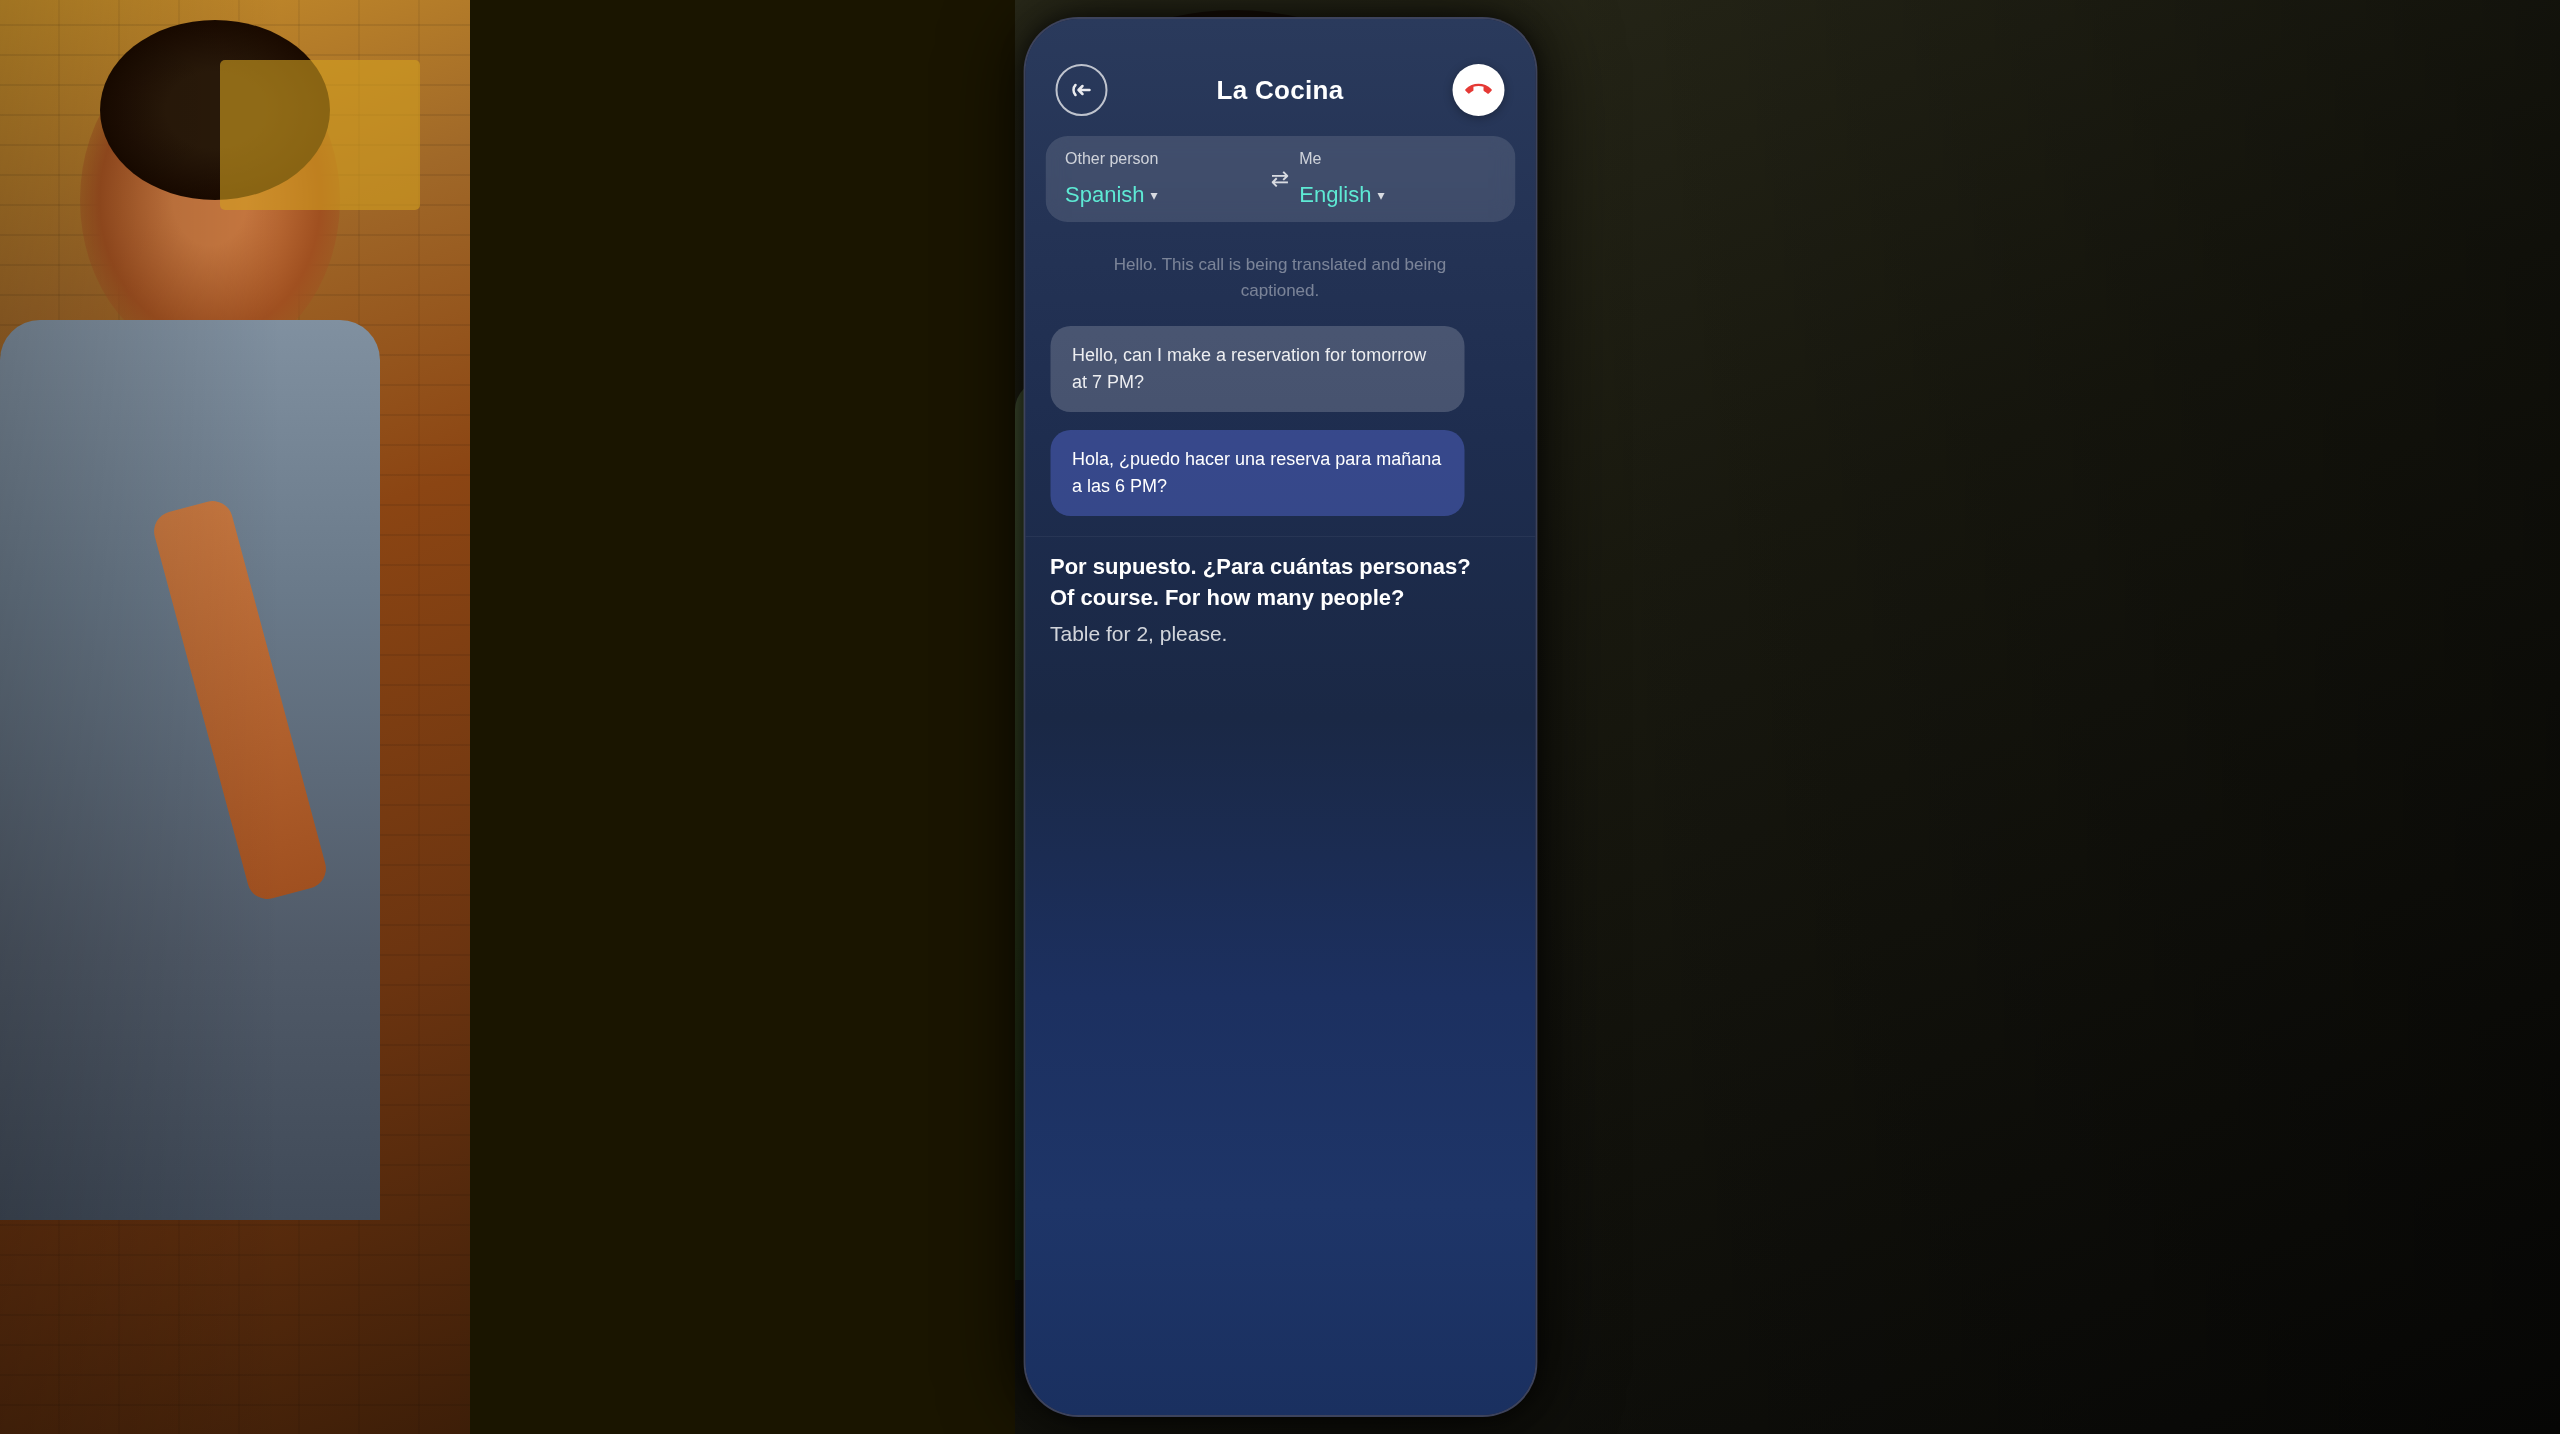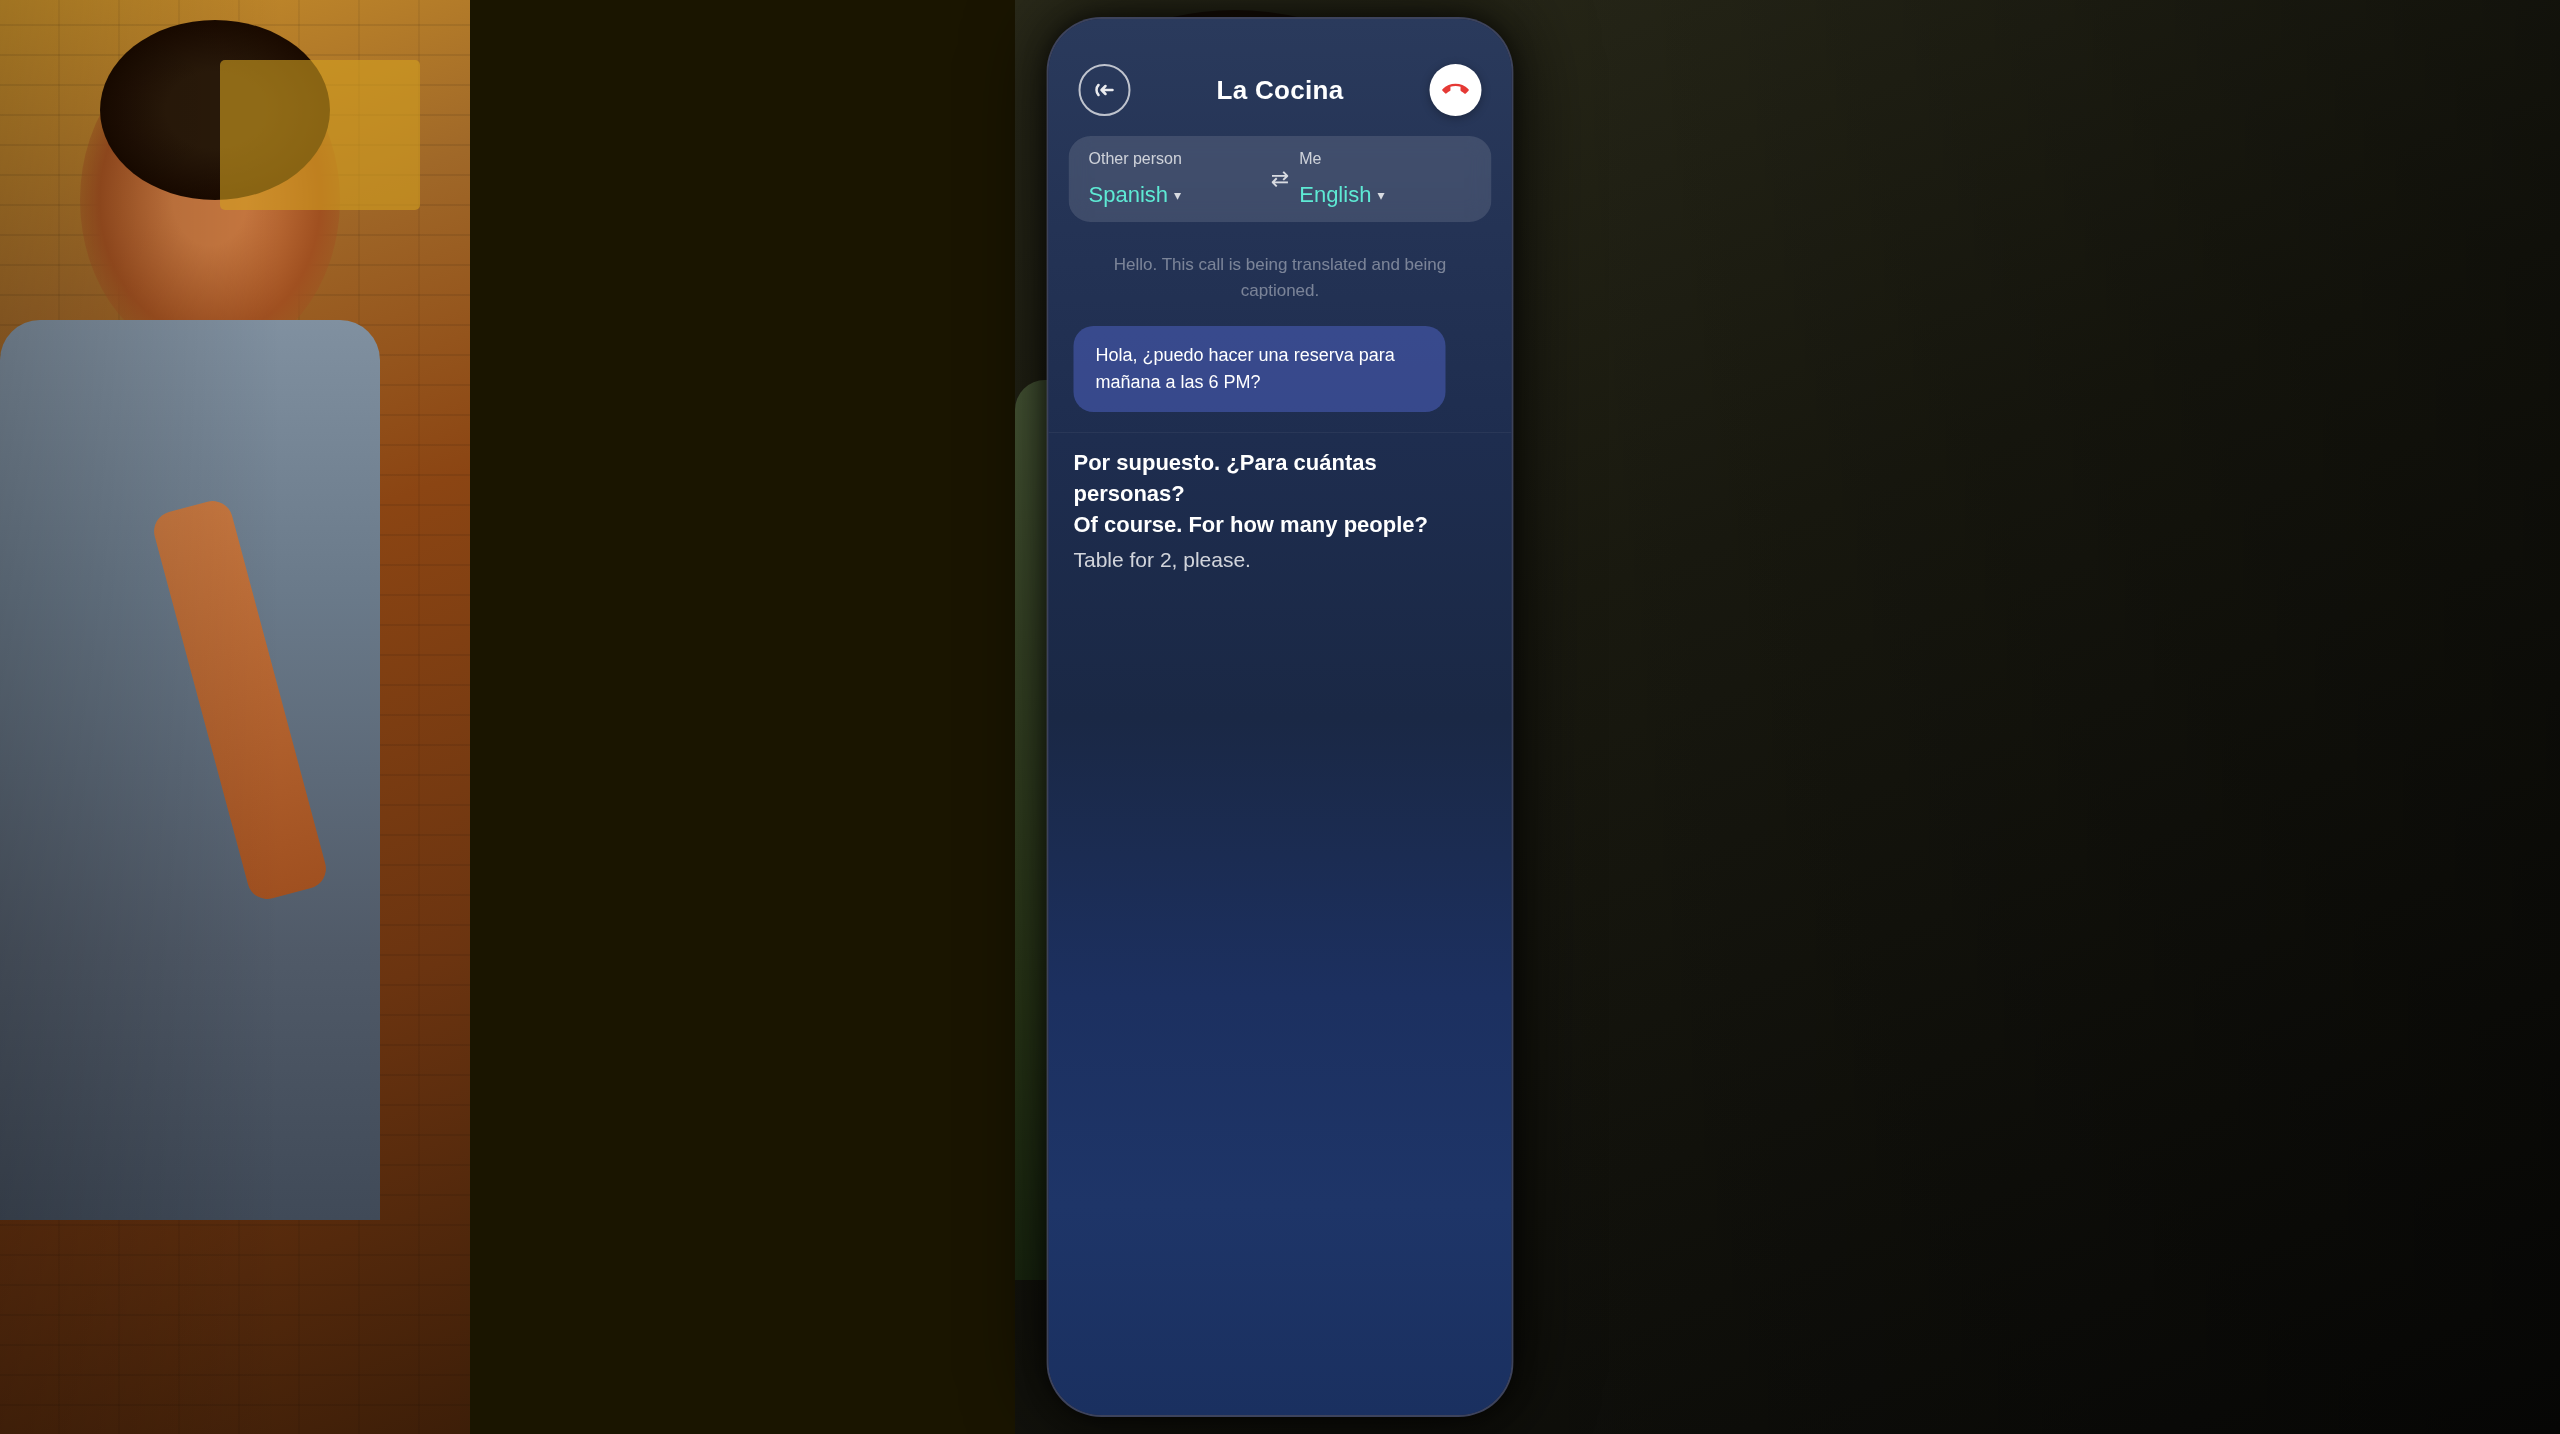--- a/index.html
+++ b/index.html
@@ -21,21 +21,21 @@
       transform: translate(-50%, -50%);
       width: 545px;
       height: 1434px;
       display: flex;
       align-items: center;
       justify-content: center;
       z-index: 10;
     }
 
     .phone {
-      width: 467px;
+      width: 514px;
       height: 1400px;
       background: #1c2340;
       border-radius: 55px;
       border: 2px solid rgba(255,255,255,0.15);
       overflow: hidden;
       position: relative;
       box-shadow: 0 0 80px rgba(0,0,0,0.8), 0 0 20px rgba(0,0,0,0.5);
     }
 
     
@@ -321,20 +321,23 @@
       </div>
     </div>
 
     <div class="chat-area">
 
       <div class="system-msg">
         <span>Hello. This call is being translated and being captioned.</span>
       </div>
 
 
+      <div class="msg-bubble me">
+        <span>Hello, can I make a reservation for tomorrow at 7 PM?</span>
+      </div>
 
       <div class="msg-bubble me-translated">
         <span>Hola, ¿puedo hacer una reserva para mañana a las 6 PM?</span>
       </div>
     </div>
 
     <div class="live-captions">
       <div class="caption-line">Por supuesto. ¿Para cuántas personas?</div>
       <div class="caption-line translation">Of course. For how many people?</div>
       <div class="caption-partial">Table for 2, please.</div>

